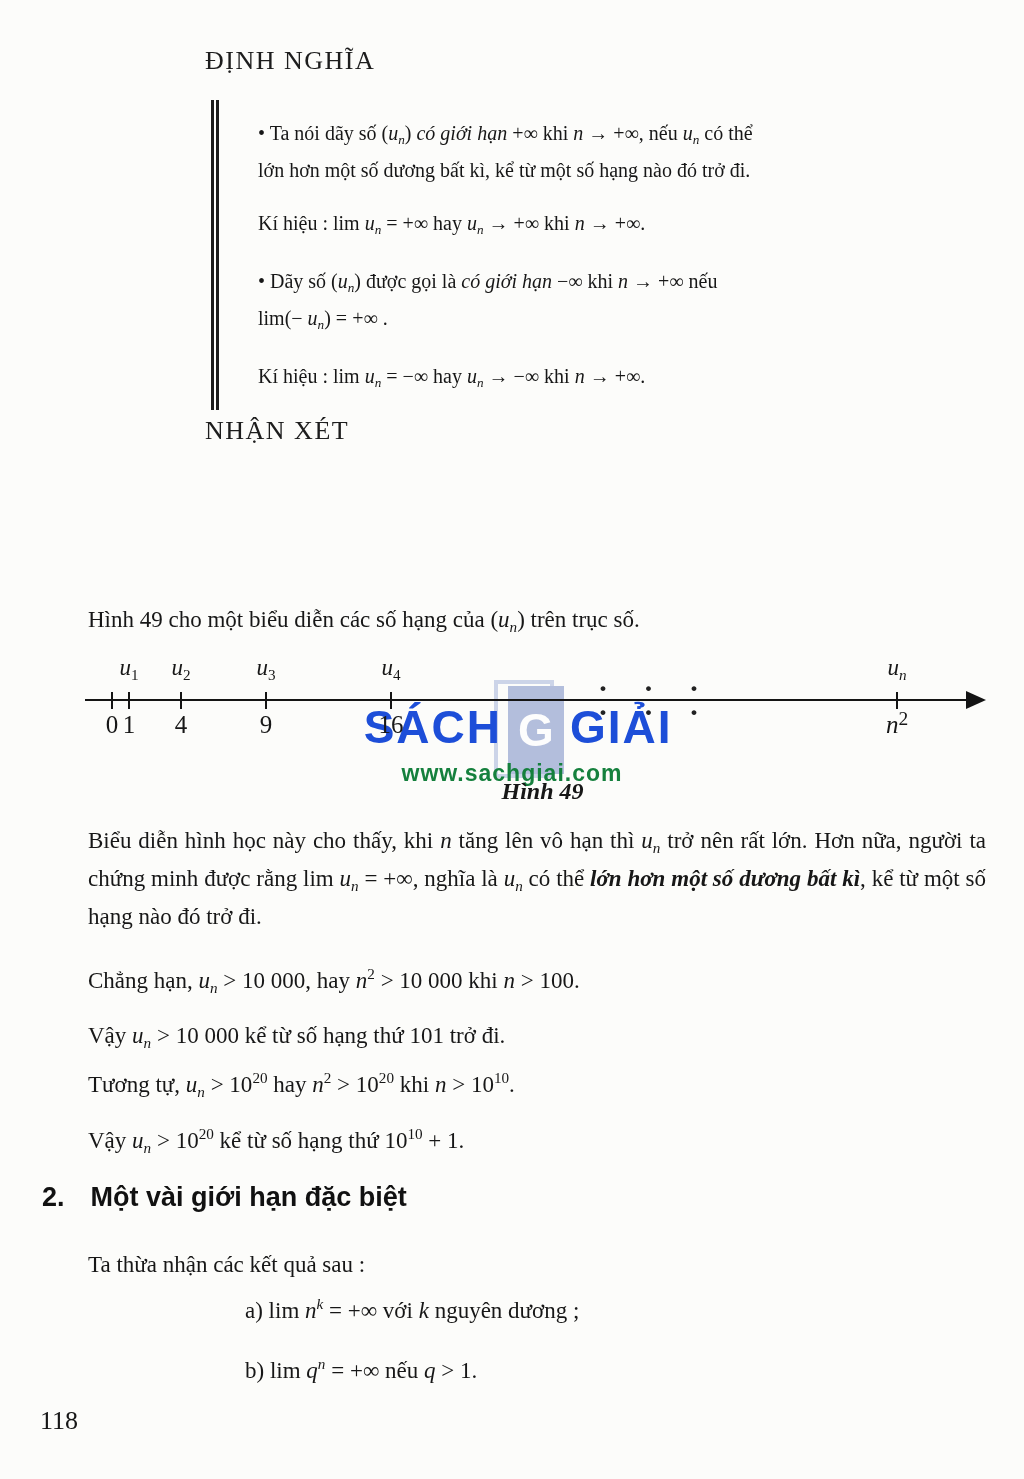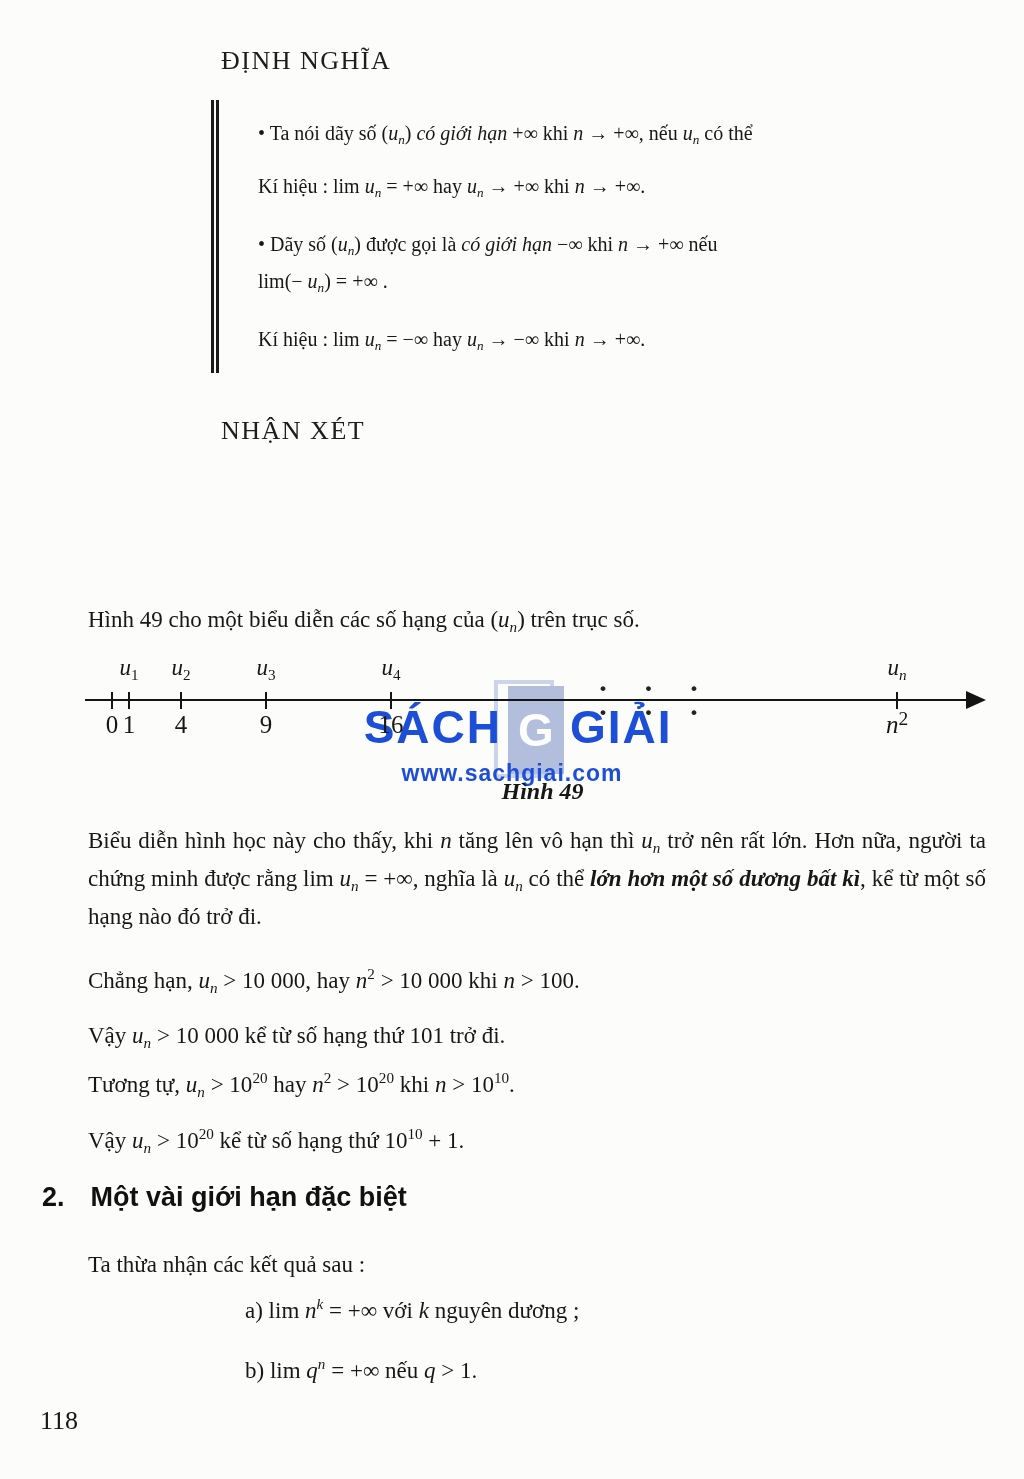--- a/index.html
+++ b/index.html
@@ -17,21 +17,20 @@
   .i{font-style:italic;}
   .bi{font-weight:700;font-style:italic;}
   .sub{font-size:0.66em;vertical-align:-0.32em;line-height:0;}
   .sup{font-size:0.66em;vertical-align:0.62em;line-height:0;}
   .sup2{font-size:0.78em;vertical-align:0.42em;line-height:0;}
 
   .small-heading{
     font-size:26px;
     letter-spacing:1.5px;
     color:#1d1d1d;
-    margin-left:16px;
   }
   .def-block{
     left:211px; top:100px;
     width:766px;
     border-left:8px double #1b1b1b;
     padding-left:24px;
     box-sizing:border-box;
   }
   .def-block p{margin:15px;font-size:20px;line-height:37px;}
   .def-block p.sp1{margin-top:16px;}
@@ -52,39 +51,39 @@
   .lbl-above{position:absolute;top:4px;left:0;transform:translateX(-50%);white-space:nowrap;font-size:23px;line-height:28px;text-align:center;}
   .lbl-below{position:absolute;top:60px;left:0;transform:translateX(-50%);white-space:nowrap;font-size:25px;line-height:30px;}
   .dots-row{position:absolute;font-size:30px;font-weight:700;letter-spacing:14px;color:#222;line-height:30px;}
 
   .wm{color:#1d4ed8;font-family:"Liberation Sans", sans-serif;font-weight:700;}
   .wm-sach{left:312px;top:50px;width:190px;text-align:right;font-size:46px;letter-spacing:2px;}
   .wm-giai{left:570px;top:50px;font-size:46px;letter-spacing:2px;}
   .wm-logo-back{left:494px;top:30px;width:52px;height:90px;border:4px solid #ccd4e8;background:transparent;}
   .wm-logo{left:508px;top:36px;width:56px;height:88px;background:#b3bedc;display:flex;align-items:center;justify-content:center;}
   .wm-logo span{color:#fdfdfd;font-family:"Liberation Sans", sans-serif;font-weight:700;font-size:46px;}
-  .wm-url{left:356px;top:110px;width:312px;text-align:center;font-size:23px;letter-spacing:1px;color:#1d4ed8;}
+  .wm-url{left:356px;top:110px;width:312px;text-align:center;font-size:23px;letter-spacing:1px;color:#15803d;}
   .fig-caption{left:455px;top:128px;width:175px;text-align:center;font-size:24px;font-weight:700;font-style:italic;}
 
   .section-heading{
     font-family:"Liberation Sans", sans-serif;
     font-weight:700;font-size:27px;color:#111;
     display:flex;gap:26px;
   }
   .page-number{font-size:26px;}
 </style>
 </head>
 <body>
 
 <div class="page">
 
   <div class="abs small-heading" style="left:205px;top:46px;">ĐỊNH NGHĨA</div>
 
   <div class="abs def-block">
-    <p><span>•  Ta nói dãy số (</span><span class="i">u</span><span class="i sub">n</span><span>) </span><span class="i">có giới hạn </span><span>+∞ khi </span><span class="i">n</span><span> → +∞, nếu </span><span class="i">u</span><span class="i sub">n</span><span> có thể</span><br></p>
+    <p><span>•  Ta nói dãy số (</span><span class="i">u</span><span class="i sub">n</span><span>) </span><span class="i">có giới hạn </span><span>+∞ khi </span><span class="i">n</span><span> → +∞, nếu </span><span class="i">u</span><span class="i sub">n</span><span> có thể</span><br><span>lớn hơn một số dương bất kì, kể từ một số hạng nào đó trở đi.</span></p>
     <p class="sp1"><span>Kí hiệu :  lim </span><span class="i">u</span><span class="i sub">n</span><span> = +∞  hay  </span><span class="i">u</span><span class="i sub">n</span><span> → +∞ khi </span><span class="i">n</span><span> → +∞.</span></p>
     <p class="sp2"><span>•  Dãy số (</span><span class="i">u</span><span class="i sub">n</span><span>) được gọi là </span><span class="i">có giới hạn </span><span>−∞ khi </span><span class="i">n</span><span> → +∞ nếu</span><br><span>lim(− </span><span class="i">u</span><span class="i sub">n</span><span>) = +∞ .</span></p>
     <p class="sp2"><span>Kí hiệu :  lim </span><span class="i">u</span><span class="i sub">n</span><span> = −∞  hay  </span><span class="i">u</span><span class="i sub">n</span><span> → −∞ khi </span><span class="i">n</span><span> → +∞.</span></p>
   </div>
 
   <div class="abs small-heading" style="left:205px;top:416px;">NHẬN XÉT</div>
 
 
 
   <div class="abs body-line" style="left:88px;top:601px;"><span>Hình 49 cho một biểu diễn các số hạng của (</span><span class="i">u</span><span class="i sub">n</span><span>) trên trục số.</span></div>

